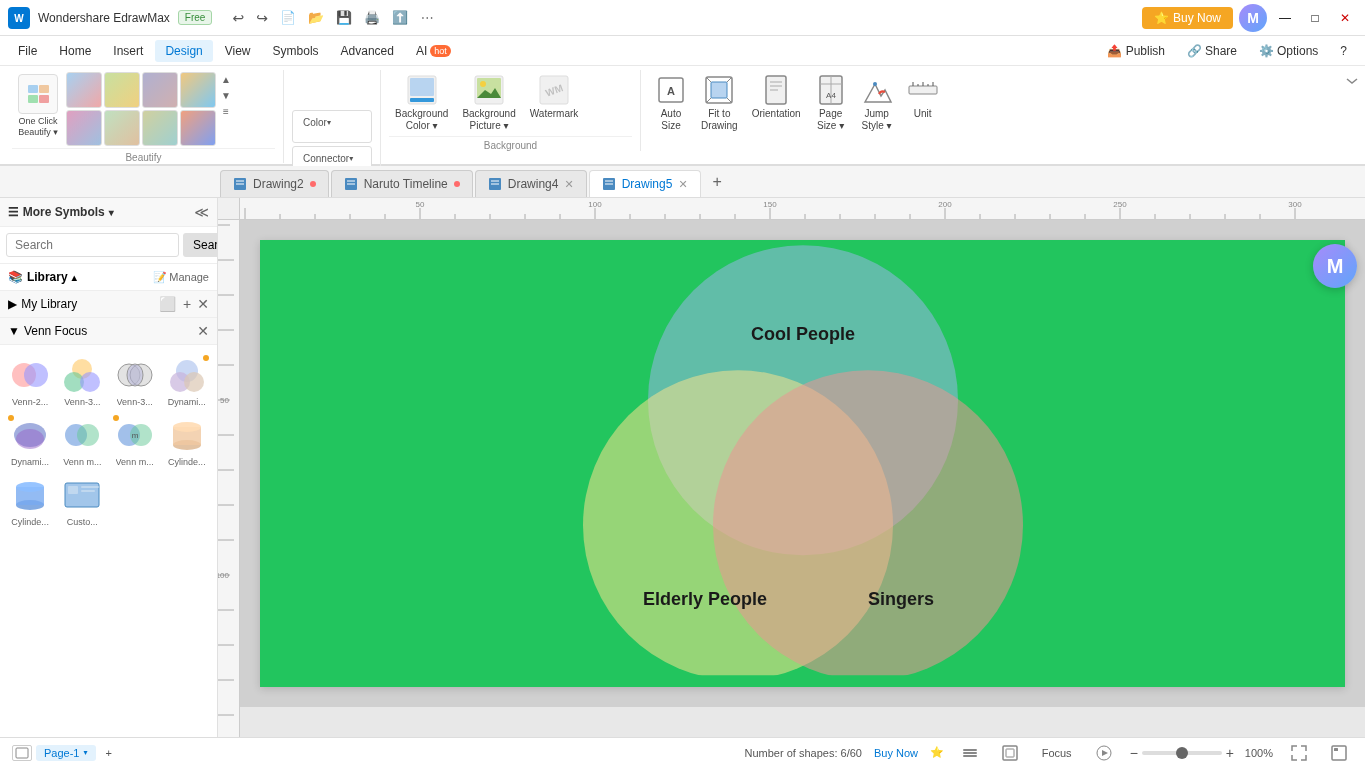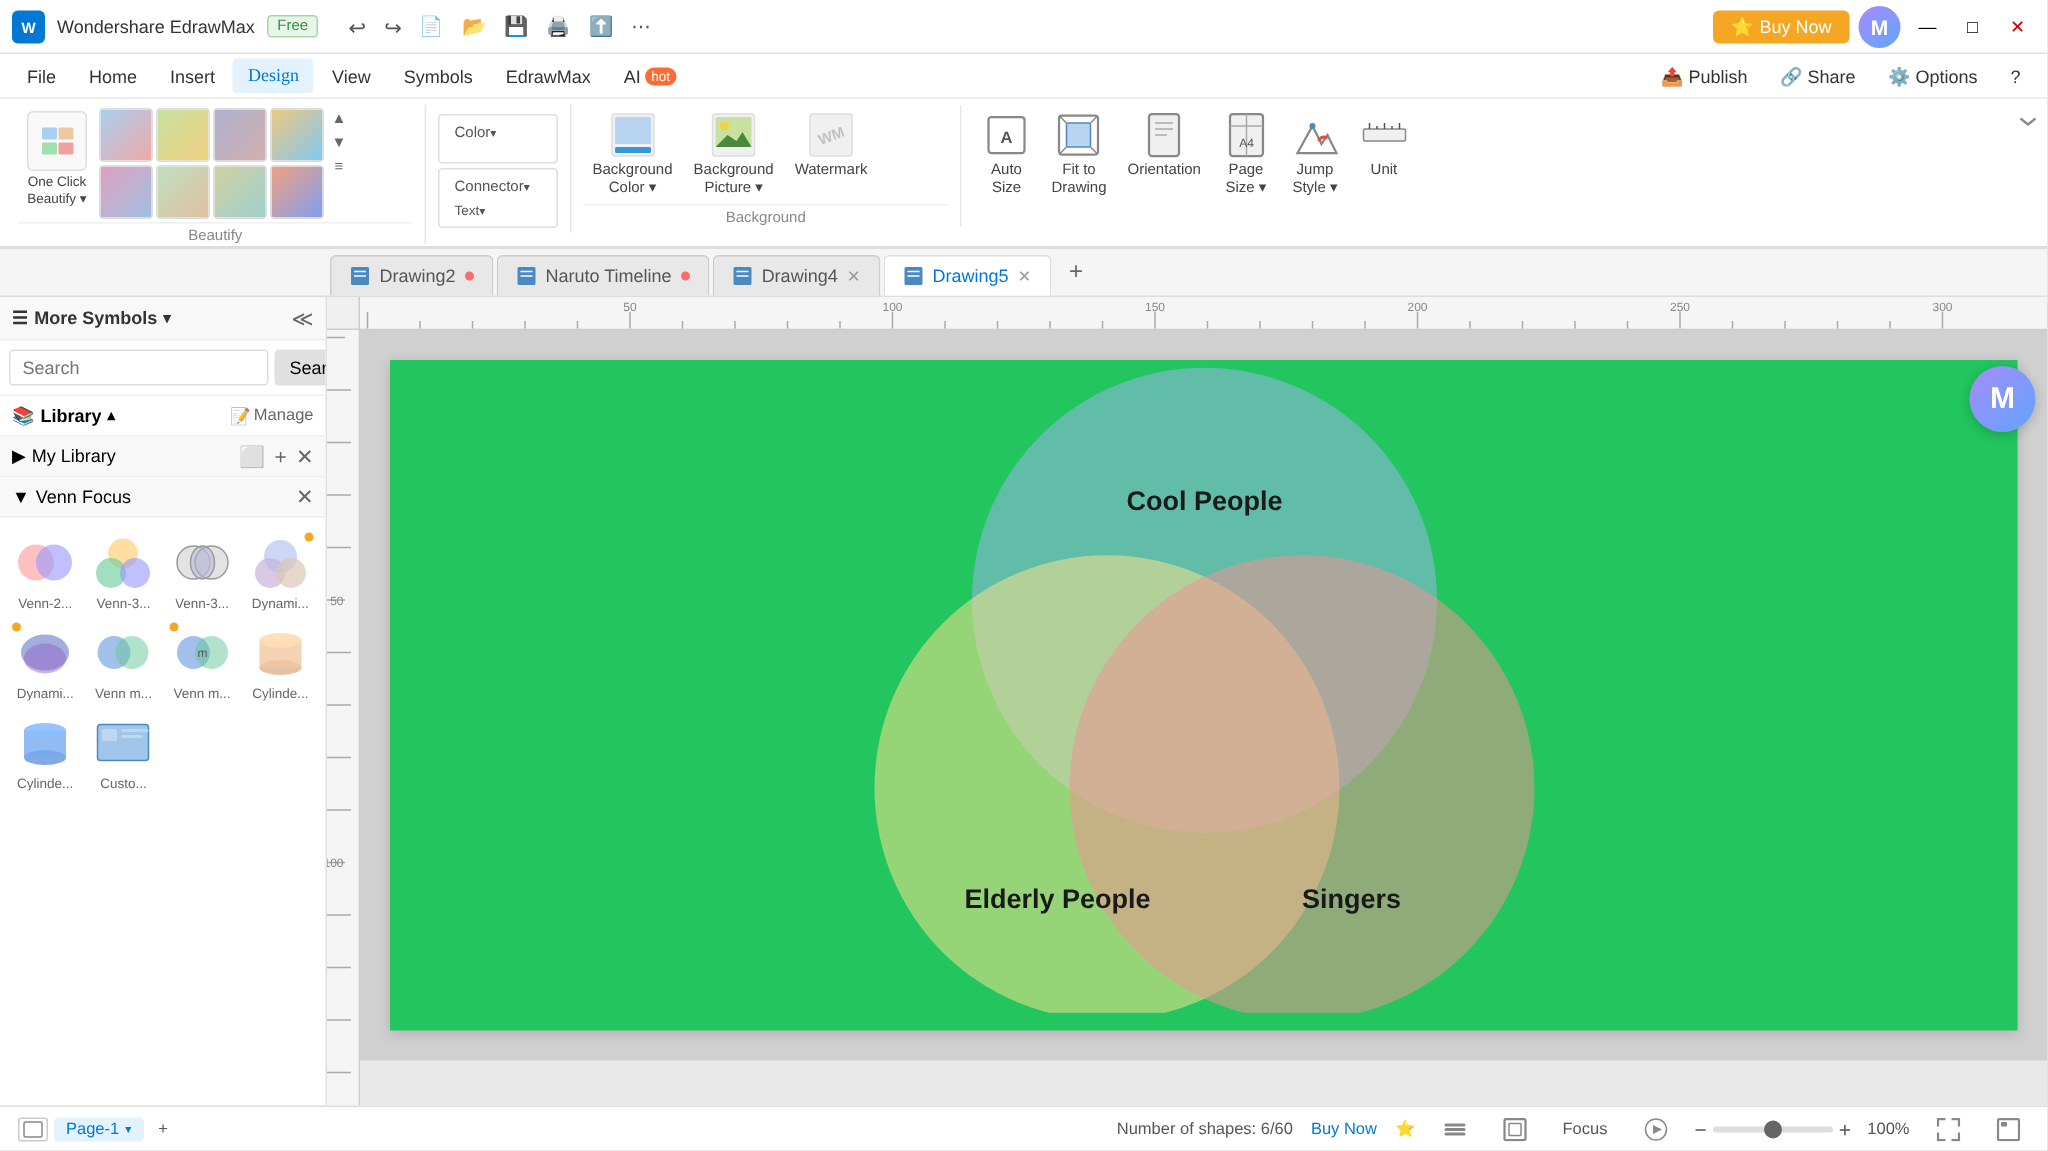--- a/index.html
+++ b/index.html
@@ -12,21 +12,21 @@
     #title-bar-name { font-size: 12px; color: #333; font-weight: 500; }
     #title-bar-badge { background: #e8f5e9; color: #388e3c; font-size: 10px; padding: 1px 6px; border-radius: 3px; border: 1px solid #a5d6a7; }
     #title-bar-actions { display: flex; gap: 6px; align-items: center; }
     .title-btn { width: 24px; height: 24px; display: flex; align-items: center; justify-content: center; cursor: pointer; border-radius: 3px; }
     #buy-now-btn { background: #f5a623; color: white; padding: 4px 12px; border-radius: 4px; font-size: 12px; cursor: pointer; display: flex; align-items: center; gap: 4px; }
     #avatar { width: 28px; height: 28px; border-radius: 50%; background: linear-gradient(135deg, #a78bfa, #60a5fa); display: flex; align-items: center; justify-content: center; color: white; font-size: 14px; font-weight: bold; }
 
     
     #menu-bar { height: 30px; background: #fff; display: flex; align-items: center; padding: 0 8px; border-bottom: 1px solid #e8e8e8; gap: 2px; }
     .menu-item { padding: 4px 10px; font-size: 12px; color: #333; cursor: pointer; border-radius: 3px; }
-    .menu-item.active { background: #e3f2fd; color: #0078d4; font-family: Liberation Serif, serif; }
+    .menu-item.active { background: #e3f2fd; color: #0078d4; }
 
     
     #ribbon { height: 100px; background: #fff; border-bottom: 2px solid #ddd; display: flex; flex-direction: column; }
     #ribbon-content { display: flex; flex: 1; align-items: flex-start; padding: 4px 4px 0 4px; }
     .ribbon-group { display: flex; flex-direction: column; align-items: flex-start; border-right: 1px solid #e8e8e8; padding: 0 8px; }
     .ribbon-items-row { display: flex; align-items: flex-start; gap: 2px; flex: 1; }
     .ribbon-btn { display: flex; flex-direction: column; align-items: center; justify-content: flex-start; padding: 4px 6px; cursor: pointer; border-radius: 4px; min-width: 44px; gap: 2px; }
     .ribbon-btn .label { font-size: 10px; color: #444; text-align: center; line-height: 1.2; max-width: 70px; }
     .ribbon-dropdown { display: flex; flex-direction: column; align-items: flex-start; padding: 4px 6px; cursor: pointer; border-radius: 4px; gap: 2px; }
     .scroll-btn { width: 16px; height: 14px; display: flex; align-items: center; justify-content: center; cursor: pointer; font-size: 10px; color: #666; }
@@ -138,21 +138,21 @@
   </div>
 </div>
 
 <div id="menu-bar">
   <div class="menu-item">File</div>
   <div class="menu-item">Home</div>
   <div class="menu-item">Insert</div>
   <div class="menu-item active">Design</div>
   <div class="menu-item">View</div>
   <div class="menu-item">Symbols</div>
-  <div class="menu-item">EdrawMax</div>
+  <div class="menu-item">Advanced</div>
   <div class="menu-item" style="display:flex;align-items:center;gap:3px;">
     AI <span style="background:#ff6b35;color:white;font-size:9px;padding:1px 4px;border-radius:8px;">hot</span>
   </div>
   <div style="flex:1"></div>
   <div class="menu-item" style="display:flex;align-items:center;gap:3px;"><span>📤</span> Publish</div>
   <div class="menu-item" style="display:flex;align-items:center;gap:3px;"><span>🔗</span> Share</div>
   <div class="menu-item" style="display:flex;align-items:center;gap:3px;"><span>⚙️</span> Options</div>
   <div class="menu-item">?</div>
 </div>
 
@@ -190,21 +190,21 @@
         <div style="display:flex;flex-direction:column;justify-content:center;gap:2px;padding:2px 0;">
           <div class="scroll-btn">▲</div>
           <div class="scroll-btn">▼</div>
           <div class="scroll-btn">≡</div>
         </div>
       </div>
       <div class="ribbon-group-bottom">Beautify</div>
     </div>
 
     <div class="ribbon-group" style="min-width:90px;justify-content:flex-start;padding-top:6px;">
-      <div class="ribbon-dropdown" style="width:80px;border:1px solid #ddd;border-radius:3px;margin-bottom:3px;background:#fff;">
+      <div class="ribbon-dropdown" style="width:80px;border:1px solid #ddd;border-radius:3px;margin-bottom:3px;background:#fff;margin-top:34px;">
         <div style="font-size:10px;color:#555;padding:2px 4px;display:flex;align-items:center;justify-content:space-between;">
           <span>Color</span>
           <span style="font-size:8px;">▾</span>
         </div>
         <div style="height:4px;margin:0 4px 2px 4px;background:linear-gradient(to right,#e74c3c,#3498db,#2ecc71);border-radius:2px;"></div>
       </div>
       <div class="ribbon-dropdown" style="width:80px;border:1px solid #ddd;border-radius:3px;margin-bottom:3px;background:#fff;">
         <div style="font-size:10px;color:#555;padding:2px 4px;display:flex;align-items:center;justify-content:space-between;">
           <span>Connector</span>
           <span style="font-size:8px;">▾</span>

